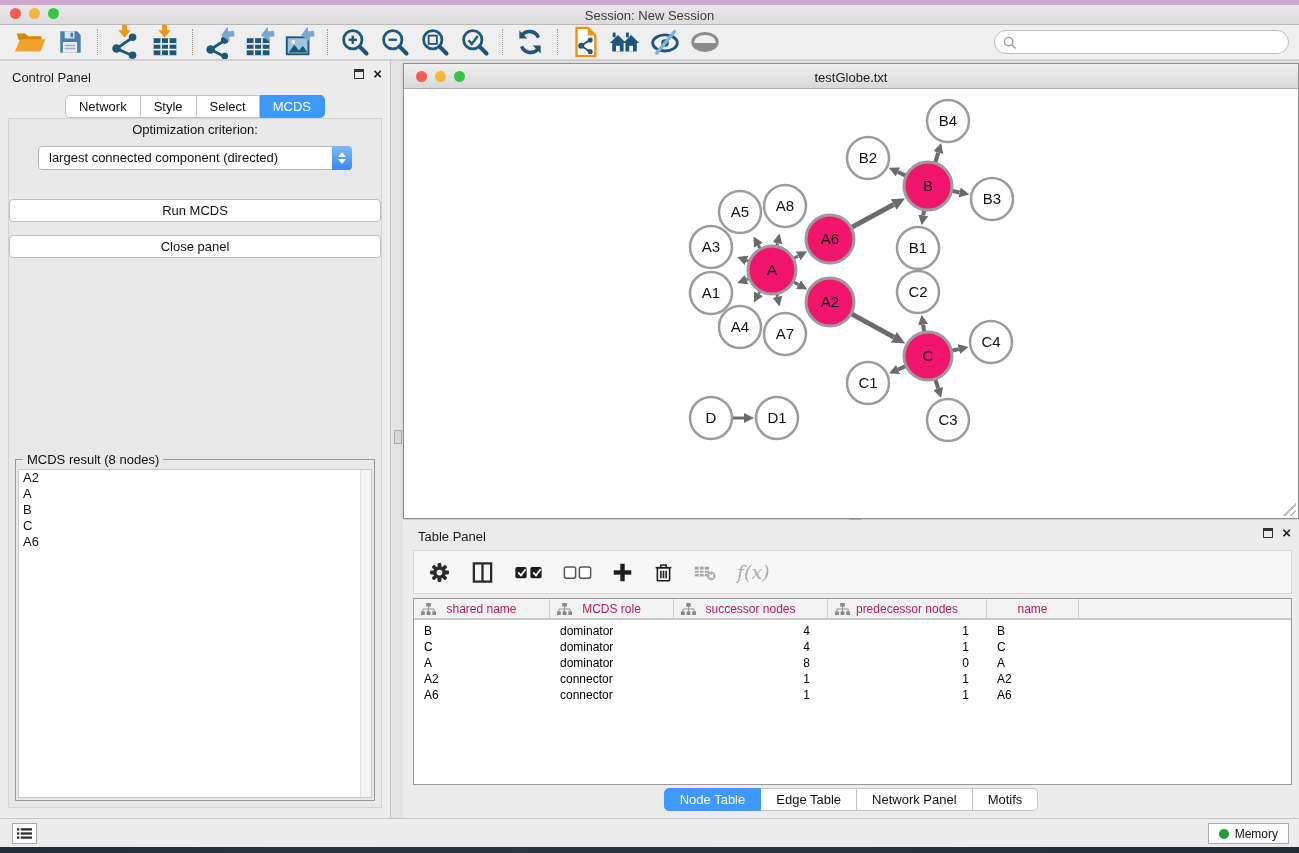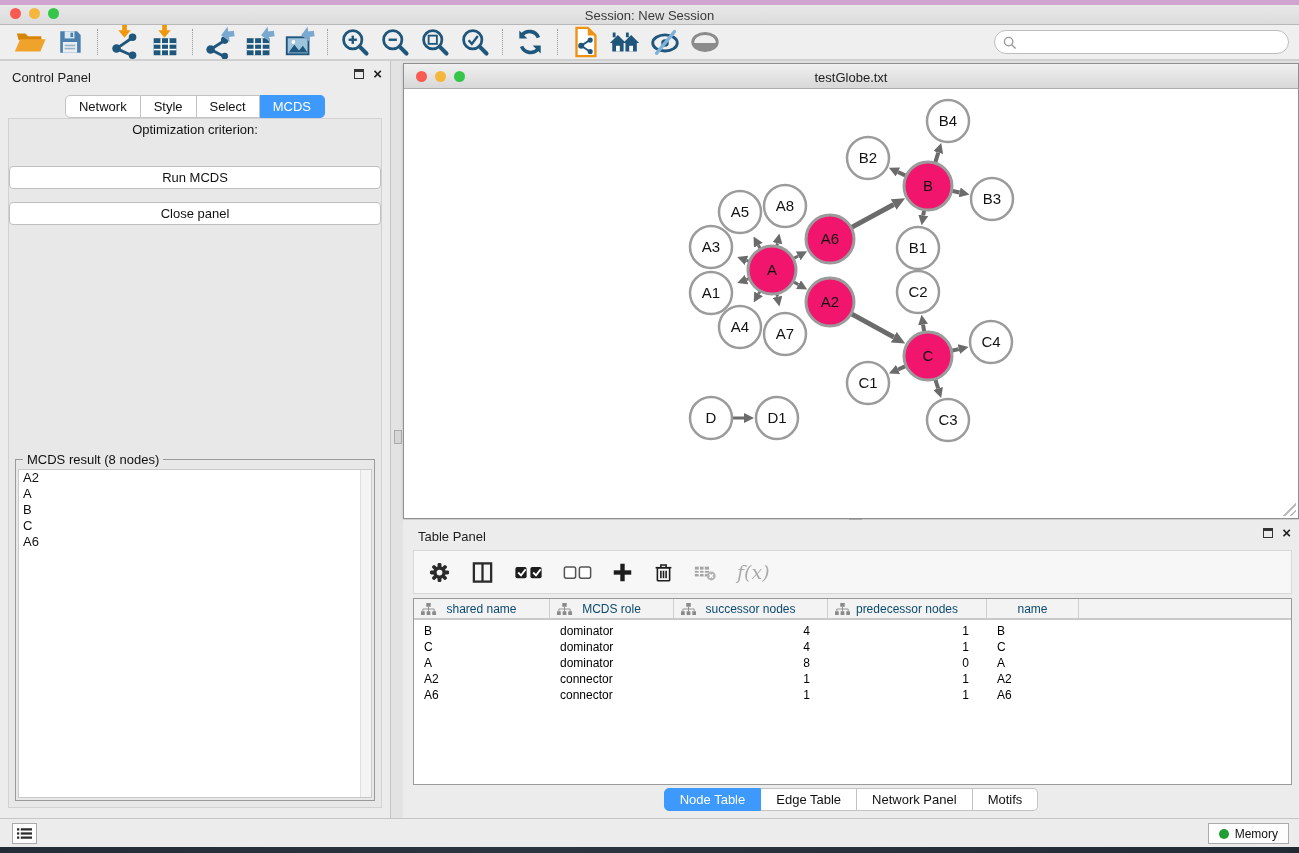--- a/index.html
+++ b/index.html
@@ -89,21 +89,21 @@
   
   .table-panel { position:absolute; left:403px; top:459px; width:896px; height:298px; background:#ececec; }
   .tp-header { position:relative; height:26px; }
   .tp-toolbar { position:absolute; top:30px; left:10px; right:7px; height:44px; background:#f7f7f7;
                 border:1px solid #d8d8d8; display:flex; align-items:center; gap:20px; padding:0 14px; }
   .tp-tool { display:flex; align-items:center; background:none; border:none; cursor:pointer; }
   .fx-label { font-family:"DejaVu Serif", serif; font-style:italic; font-size:19px; color:#ababab; }
   .tp-table { position:absolute; top:78px; left:10px; right:7px; height:187px; background:#fff;
               border:1px solid #9a9a9a; overflow:hidden; font-size:12px; }
   .thead { display:flex; height:21px; background:#f3f3f3; border-bottom:2px solid #c9c9c9; }
-  .th { position:relative; display:flex; align-items:center; justify-content:center; color:#0c4a6e;
+  .th { position:relative; display:flex; align-items:center; justify-content:center; color:#be185d;
         border-right:1px solid #cfcfcf; cursor:pointer; }
   .th svg { position:absolute; left:7px; top:4px; }
   .tbody { padding-top:3px; }
   .tr { display:flex; height:16px; line-height:16px; cursor:default; }
   .td { color:#000; padding-left:10px; }
   .td.num { text-align:right; padding-right:18px; padding-left:0; }
   .col0 { width:136px; } .col1 { width:124px; } .col2 { width:154px; } .col3 { width:159px; } .col4 { width:92px; }
   .tp-tabs { position:absolute; left:0; right:0; top:268px; display:flex; justify-content:center; }
   .tp-tabs .tab { padding:3px 15px; }
 
@@ -319,20 +319,27 @@
           </div>
         </div>
         <div class="cp-tabs tabbar">
             <div class="tab">Network</div>
             <div class="tab">Style</div>
             <div class="tab">Select</div>
             <div class="tab selected">MCDS</div>
           </div>
         <div class="cp-content">
           <div class="opt-label">Optimization criterion:</div>
+          <div class="criterion-select">
+            <span>largest connected component (directed)</span>
+            <div class="select-stepper">
+              <div class="tri-up"></div>
+                <div class="tri-down"></div>
+            </div>
+          </div>
           <div class="cp-buttons">
             <button class="cp-btn">Run MCDS</button>
             <button class="cp-btn">Close panel</button>
           </div>
           <div class="mcds-result">
             <div class="mcds-legend">MCDS result (8 nodes)</div>
             <div class="mcds-list">
               <div class="mcds-scroll"></div>
             <div class="result-item">A2</div>
                 <div class="result-item">A</div>

